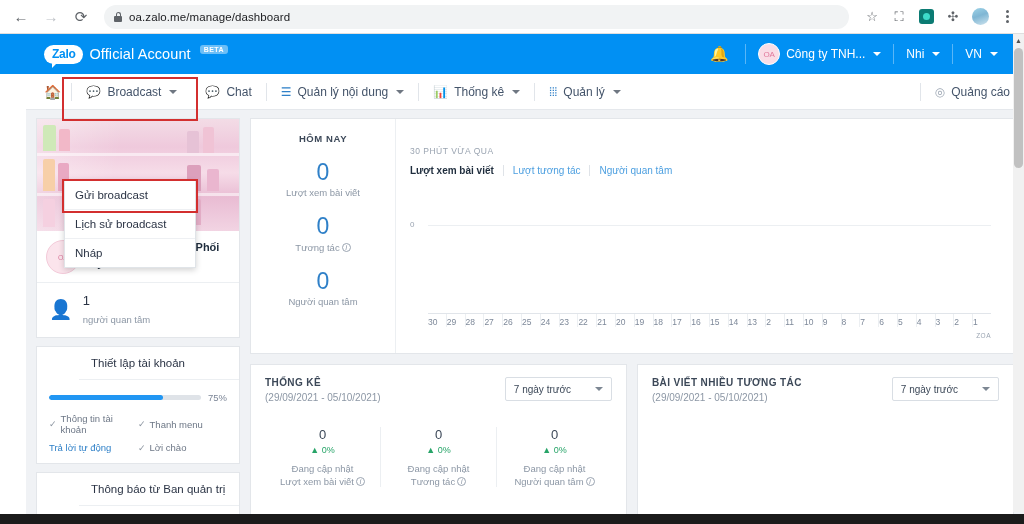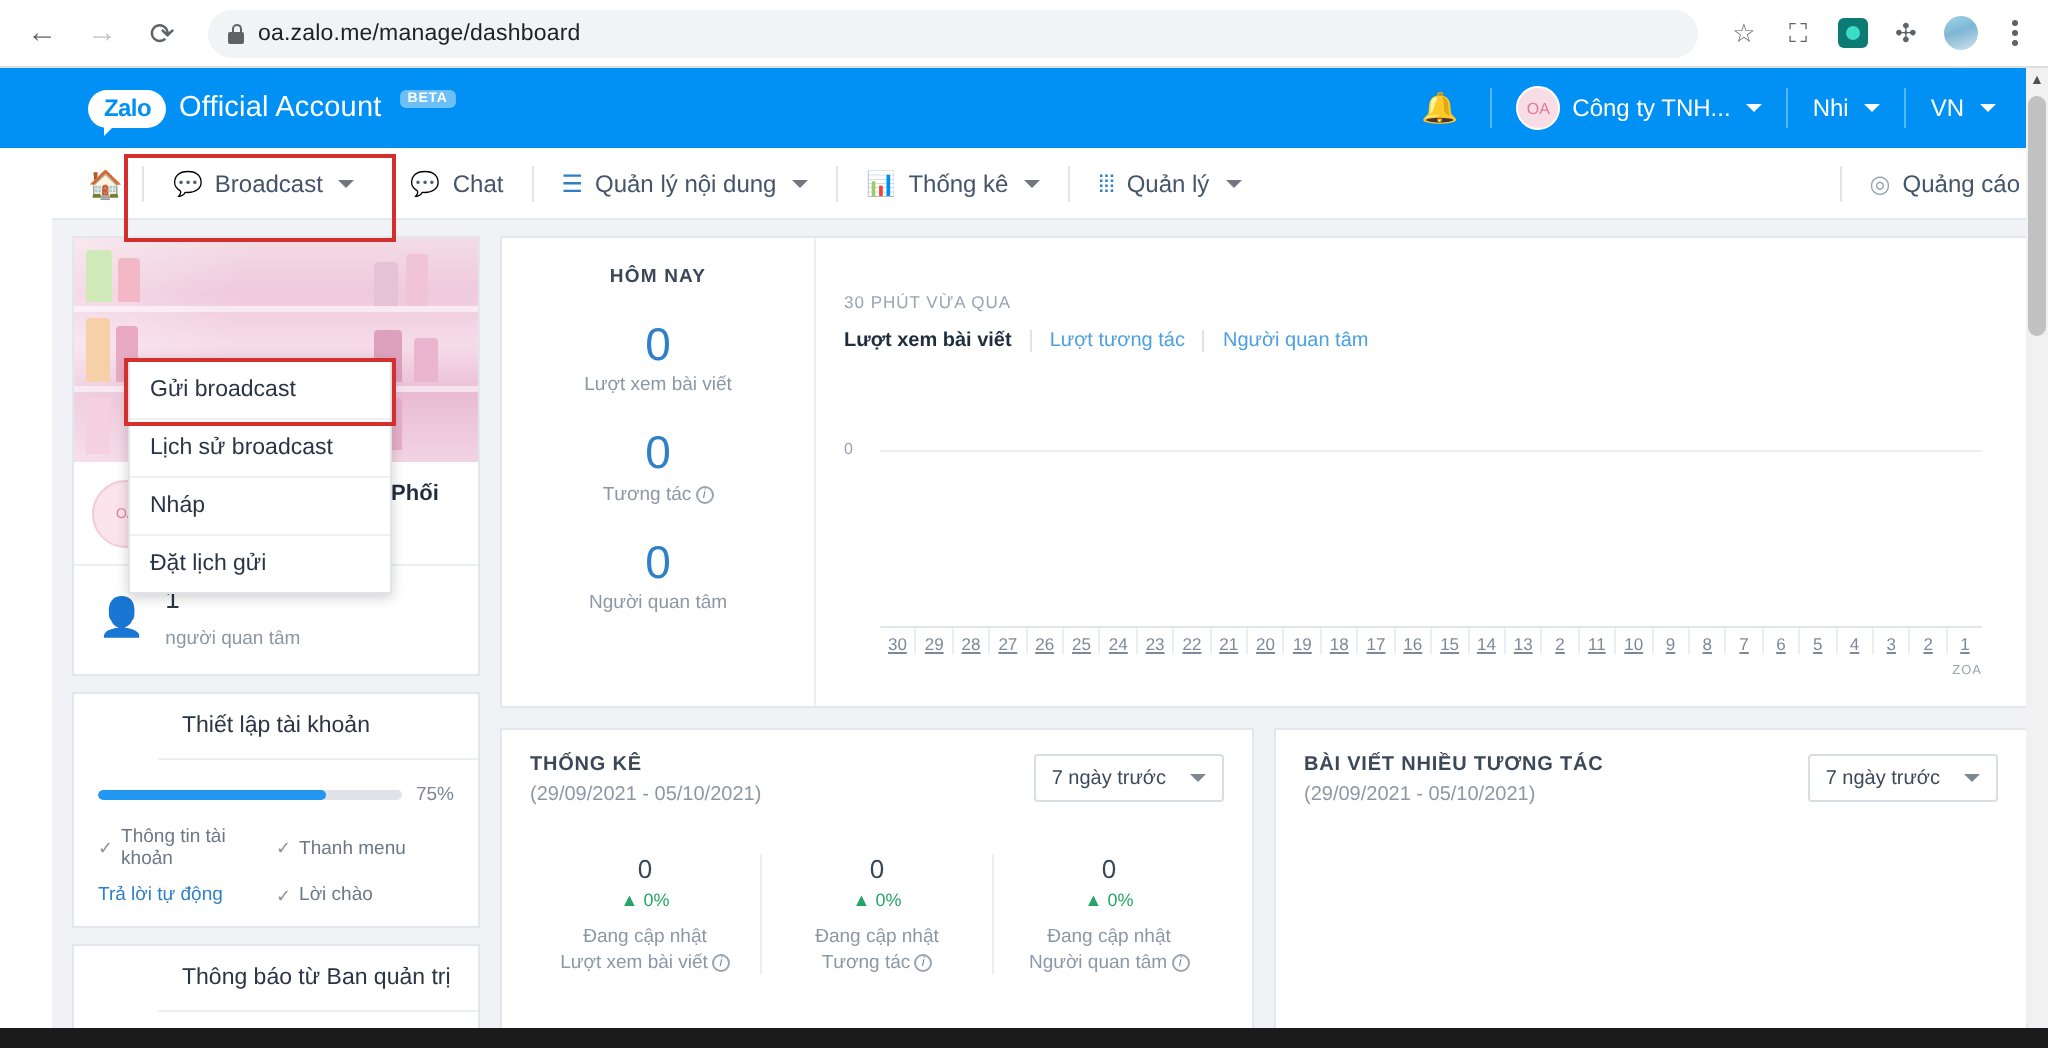--- a/index.html
+++ b/index.html
@@ -154,55 +154,55 @@
   .chk { width: 50%; font-size: 9.5px; color: #6d7786; display: flex; gap: 4px; align-items: center;}
   .chk .tick { color: #8a939f; font-size: 9px; }
   .chk.link { color: #2f80c8; }
 
   .notif-item { padding: 8px 12px 4px; border-bottom: 1px solid #f0f2f4; }
   .notif-date { font-size: 9px; color: #8c97a5; }
 
   
   .main { flex: 1; display: flex; flex-direction: column; gap: 10px; min-width: 0; }
   .top-panel { display: flex; background: #fff; border: 1px solid #e3e6ea; height: 236px; }
-  .today-col { width: 157px; flex: none; border-right: 1px solid #eceff2;
+  .today-col { width: 145px; flex: none; border-right: 1px solid #eceff2;
                display: flex; flex-direction: column; align-items: center; padding-top: 14px; }
   .today-title { font-size: 9.5px; font-weight: bold; color: #3c4858; letter-spacing: .6px; }
   .metric { text-align: center; margin-top: 16px; }
   .metric .num { font-size: 23px; color: #2f80c8; font-weight: 300; line-height: 1.1; }
   .metric .lbl { font-size: 9.5px; color: #8c97a5; margin-top: 2px; }
   .info-i { display:inline-block; width:9px; height:9px; border:1px solid #9aa4b1;
             border-radius:50%; font-size:6.5px; line-height:8px; text-align:center;
             color:#7d8899; font-style: italic; vertical-align: 1px; margin-left: 2px; }
 
   .chart-col { flex: 1; padding: 10px 14px 6px; display: flex; flex-direction: column; min-width:0; }
   .chart-sub { font-size: 8.5px; color: #9aa4b1; letter-spacing: .5px; margin-top: 17px; }
   .chart-tabs { display: flex; align-items: center; margin-top: 9px; font-size: 10px; }
   .chart-tabs .tab { padding: 0 9px; color: #4c9fe0; }
   .chart-tabs .tab:first-child { padding-left: 0; color: #1f2d3d; font-weight: bold; }
   .tab-sep { width: 1px; height: 11px; background: #dfe3e8; }
   .chart-area { flex: 1; position: relative; margin-top: 26px; }
   .y-zero { position: absolute; left: 0; top: 18px; font-size: 8px; color: #9aa4b1; }
   .zero-line { position: absolute; left: 18px; right: 8px; top: 23px; height: 1px; background: #eceff2; }
   .x-axis { position: absolute; left: 18px; right: 8px; bottom: 20px;
             display: flex; border-top: 1px solid #e1e5ea; }
-  .x-axis .tk { flex: 1; text-align: center; font-size: 8.5px; color: #7d8899;
-                padding-top: 3px; border-left: 1px solid #eceff2; position: relative; text-decoration: underline; }
+  .x-axis .tk { flex: 1; text-align: left; font-size: 8.5px; color: #7d8899;
+                padding-top: 3px; border-left: 1px solid #eceff2; position: relative; }
   .x-axis .tk:first-child { border-left: none; }
   .zoa { position: absolute; right: 8px; bottom: 8px; font-size: 6.5px; color: #9aa4b1; letter-spacing: .5px;}
 
   .bottom-row { display: flex; gap: 10px; flex: 1; }
   .panel { background: #fff; border: 1px solid #e3e6ea; flex: 1; padding: 12px 14px; min-width:0; }
   .panel-hd { display: flex; align-items: flex-start; }
   .panel-title { font-size: 10px; font-weight: bold; color: #3c4858; letter-spacing: .4px; }
   .panel-range { font-size: 10px; color: #8c97a5; margin-top: 4px; }
   .select-box {
     margin-left: auto; border: 1px solid #d9dee4; border-radius: 2px;
     min-width: 86px; height: 24px; display: flex; align-items: center;
-    padding: 0 8px; font-size: 10px; color: #3c4858; background: #fff; gap: 12px;
+    padding: 0 8px; font-size: 10px; color: #3c4858; background: #fff; gap: 24px;
   }
   .select-box .caret { margin-left: auto; }
   .empty-msg { font-size: 12px; color: #2b3445; margin-top: 22px; }
   .stats-row { display: flex; margin-top: 24px; }
   .stat { flex: 1; text-align: center; border-left: 1px solid #eceff2; padding: 0 4px; }
   .stat:first-child { border-left: none; }
   .stat .num { font-size: 13px; color: #3c4858; }
   .stat .delta { font-size: 9px; color: #27a468; margin-top: 3px; }
   .stat .upd { font-size: 9.5px; color: #8c97a5; margin-top: 8px; }
   .stat .nm { font-size: 9.5px; color: #8c97a5; margin-top: 2px; }
@@ -318,21 +318,20 @@
     <div class="nav-item">
       <span class="ico-blue" style="color:#9aa4b1">◎</span>
       <span>Quảng cáo</span>
     </div>
   </div>
 
   <div class="dropdown">
     <div class="dd-item">Gửi broadcast</div>
     <div class="dd-item">Lịch sử broadcast</div>
     <div class="dd-item">Nháp</div>
-    <div class="dd-item">Đặt lịch gửi</div>
   </div>
   <div class="broadcast-box"></div>
   <div class="gui-box"></div>
 </div>
 
 <div class="page">
 
   <div class="sidebar">
     <div class="card">
       <div class="cover">

